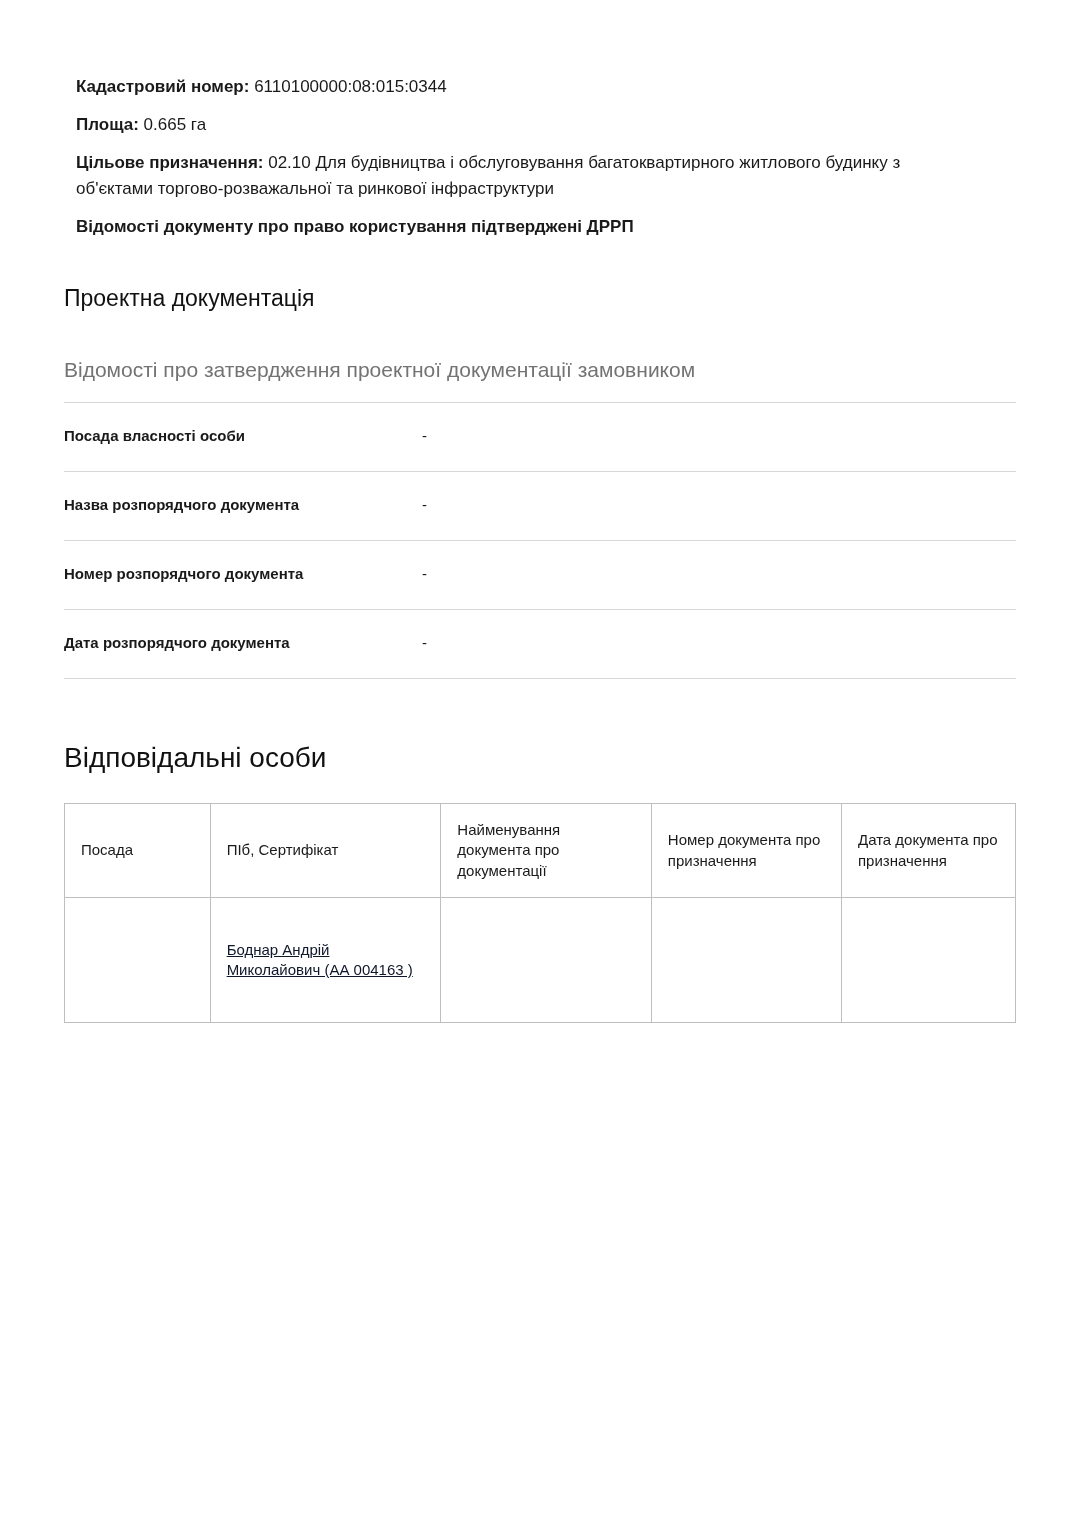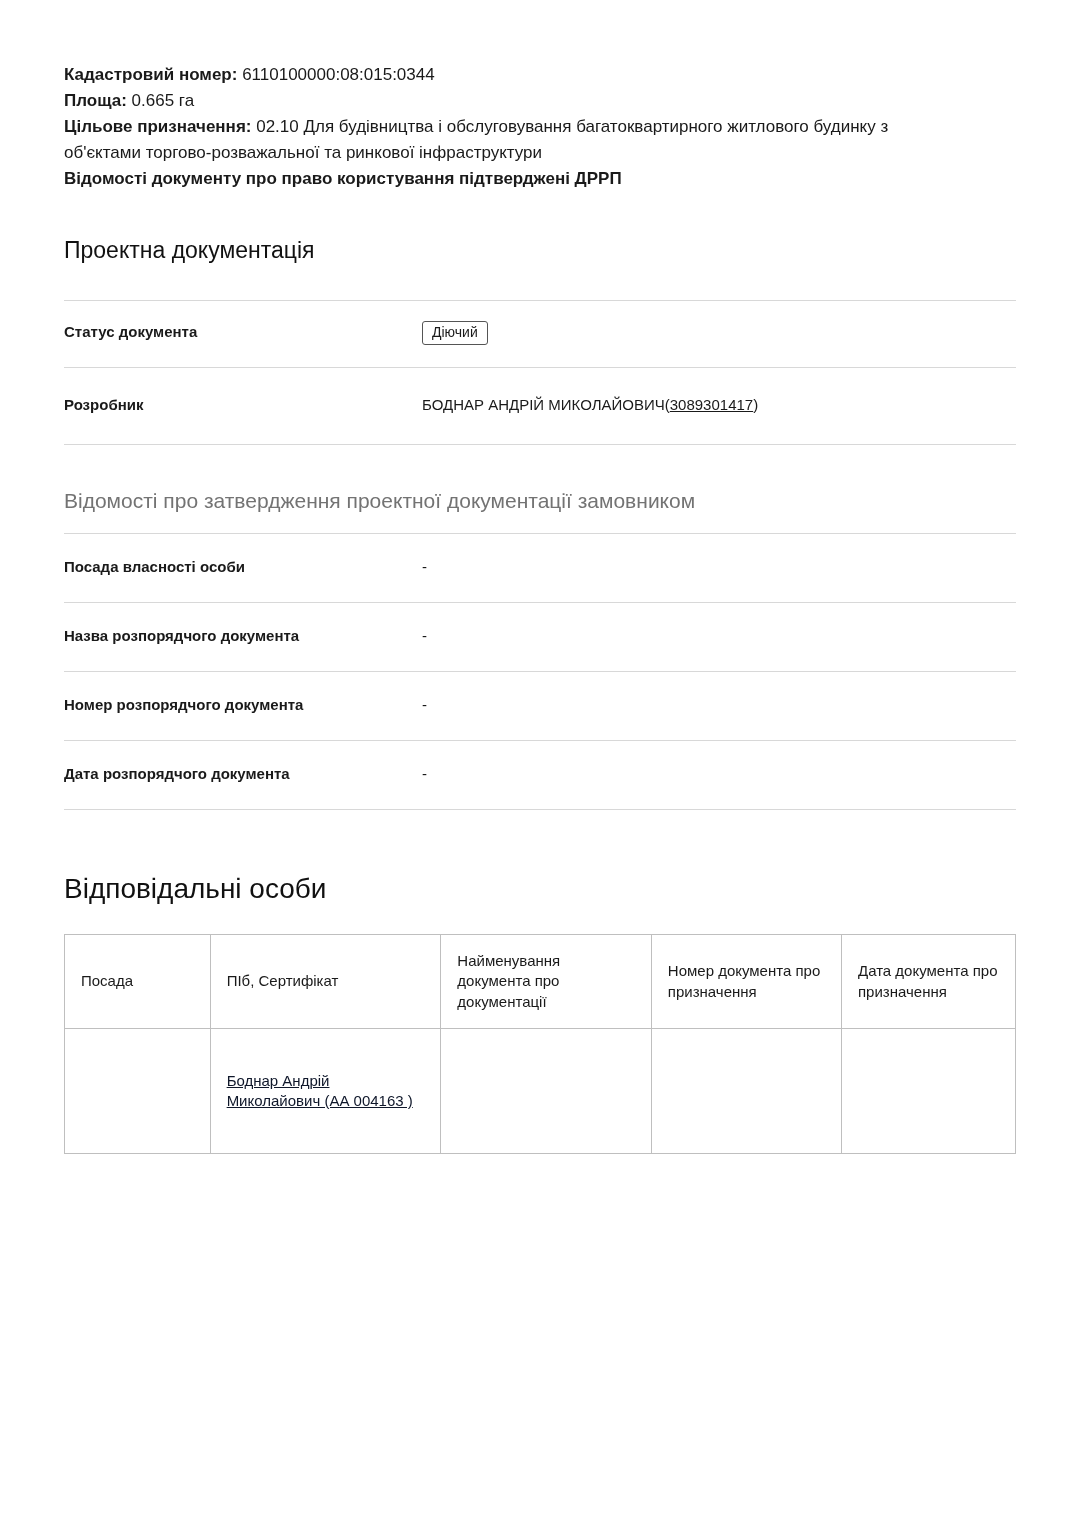--- a/index.html
+++ b/index.html
@@ -34,21 +34,21 @@
   }
 
   
   .summary {
     font-size: 17px;
     line-height: 1.53;
     color: #1a1a1a;
     max-width: 860px;
     margin-bottom: 44px;
   }
-  .summary .line { margin: 0; }
+  .summary .line { margin: 12px; }
   .summary b { font-weight: 700; }
 
   
   .h-section {
     font-size: 23px;
     font-weight: 400;
     line-height: 1.3;
     color: #111111;
     margin: 0 0 34px 0;
   }
@@ -159,34 +159,20 @@
     <p class="line">
       <b>Цільове призначення:</b><span> 02.10 Для будівництва і обслуговування багатоквартирного житлового будинку з об'єктами торгово-розважальної та ринкової інфраструктури</span>
     </p>
     <p class="line">
       <b>Відомості документу про право користування підтверджені ДРРП</b>
     </p>
   </div>
 
   <h2 class="h-section">Проектна документація</h2>
 
-  <div class="rows compact">
-    <div class="row">
-      <div class="label">Статус документа</div>
-      <div class="value">
-        <span class="status-badge">Діючий</span>
-      </div>
-    </div>
-    <div class="row tall">
-      <div class="label">Розробник</div>
-      <div class="value">
-        <span>БОДНАР АНДРІЙ МИКОЛАЙОВИЧ(</span><a class="inline-link" href="#">3089301417</a><span>)</span>
-      </div>
-    </div>
-  </div>
 
   <h3 class="h-sub">Відомості про затвердження проектної документації замовником</h3>
 
   <div class="rows">
     <div class="row">
       <div class="label">Посада власності особи</div>
       <div class="value">-</div>
     </div>
     <div class="row">
       <div class="label">Назва розпорядчого документа</div>

